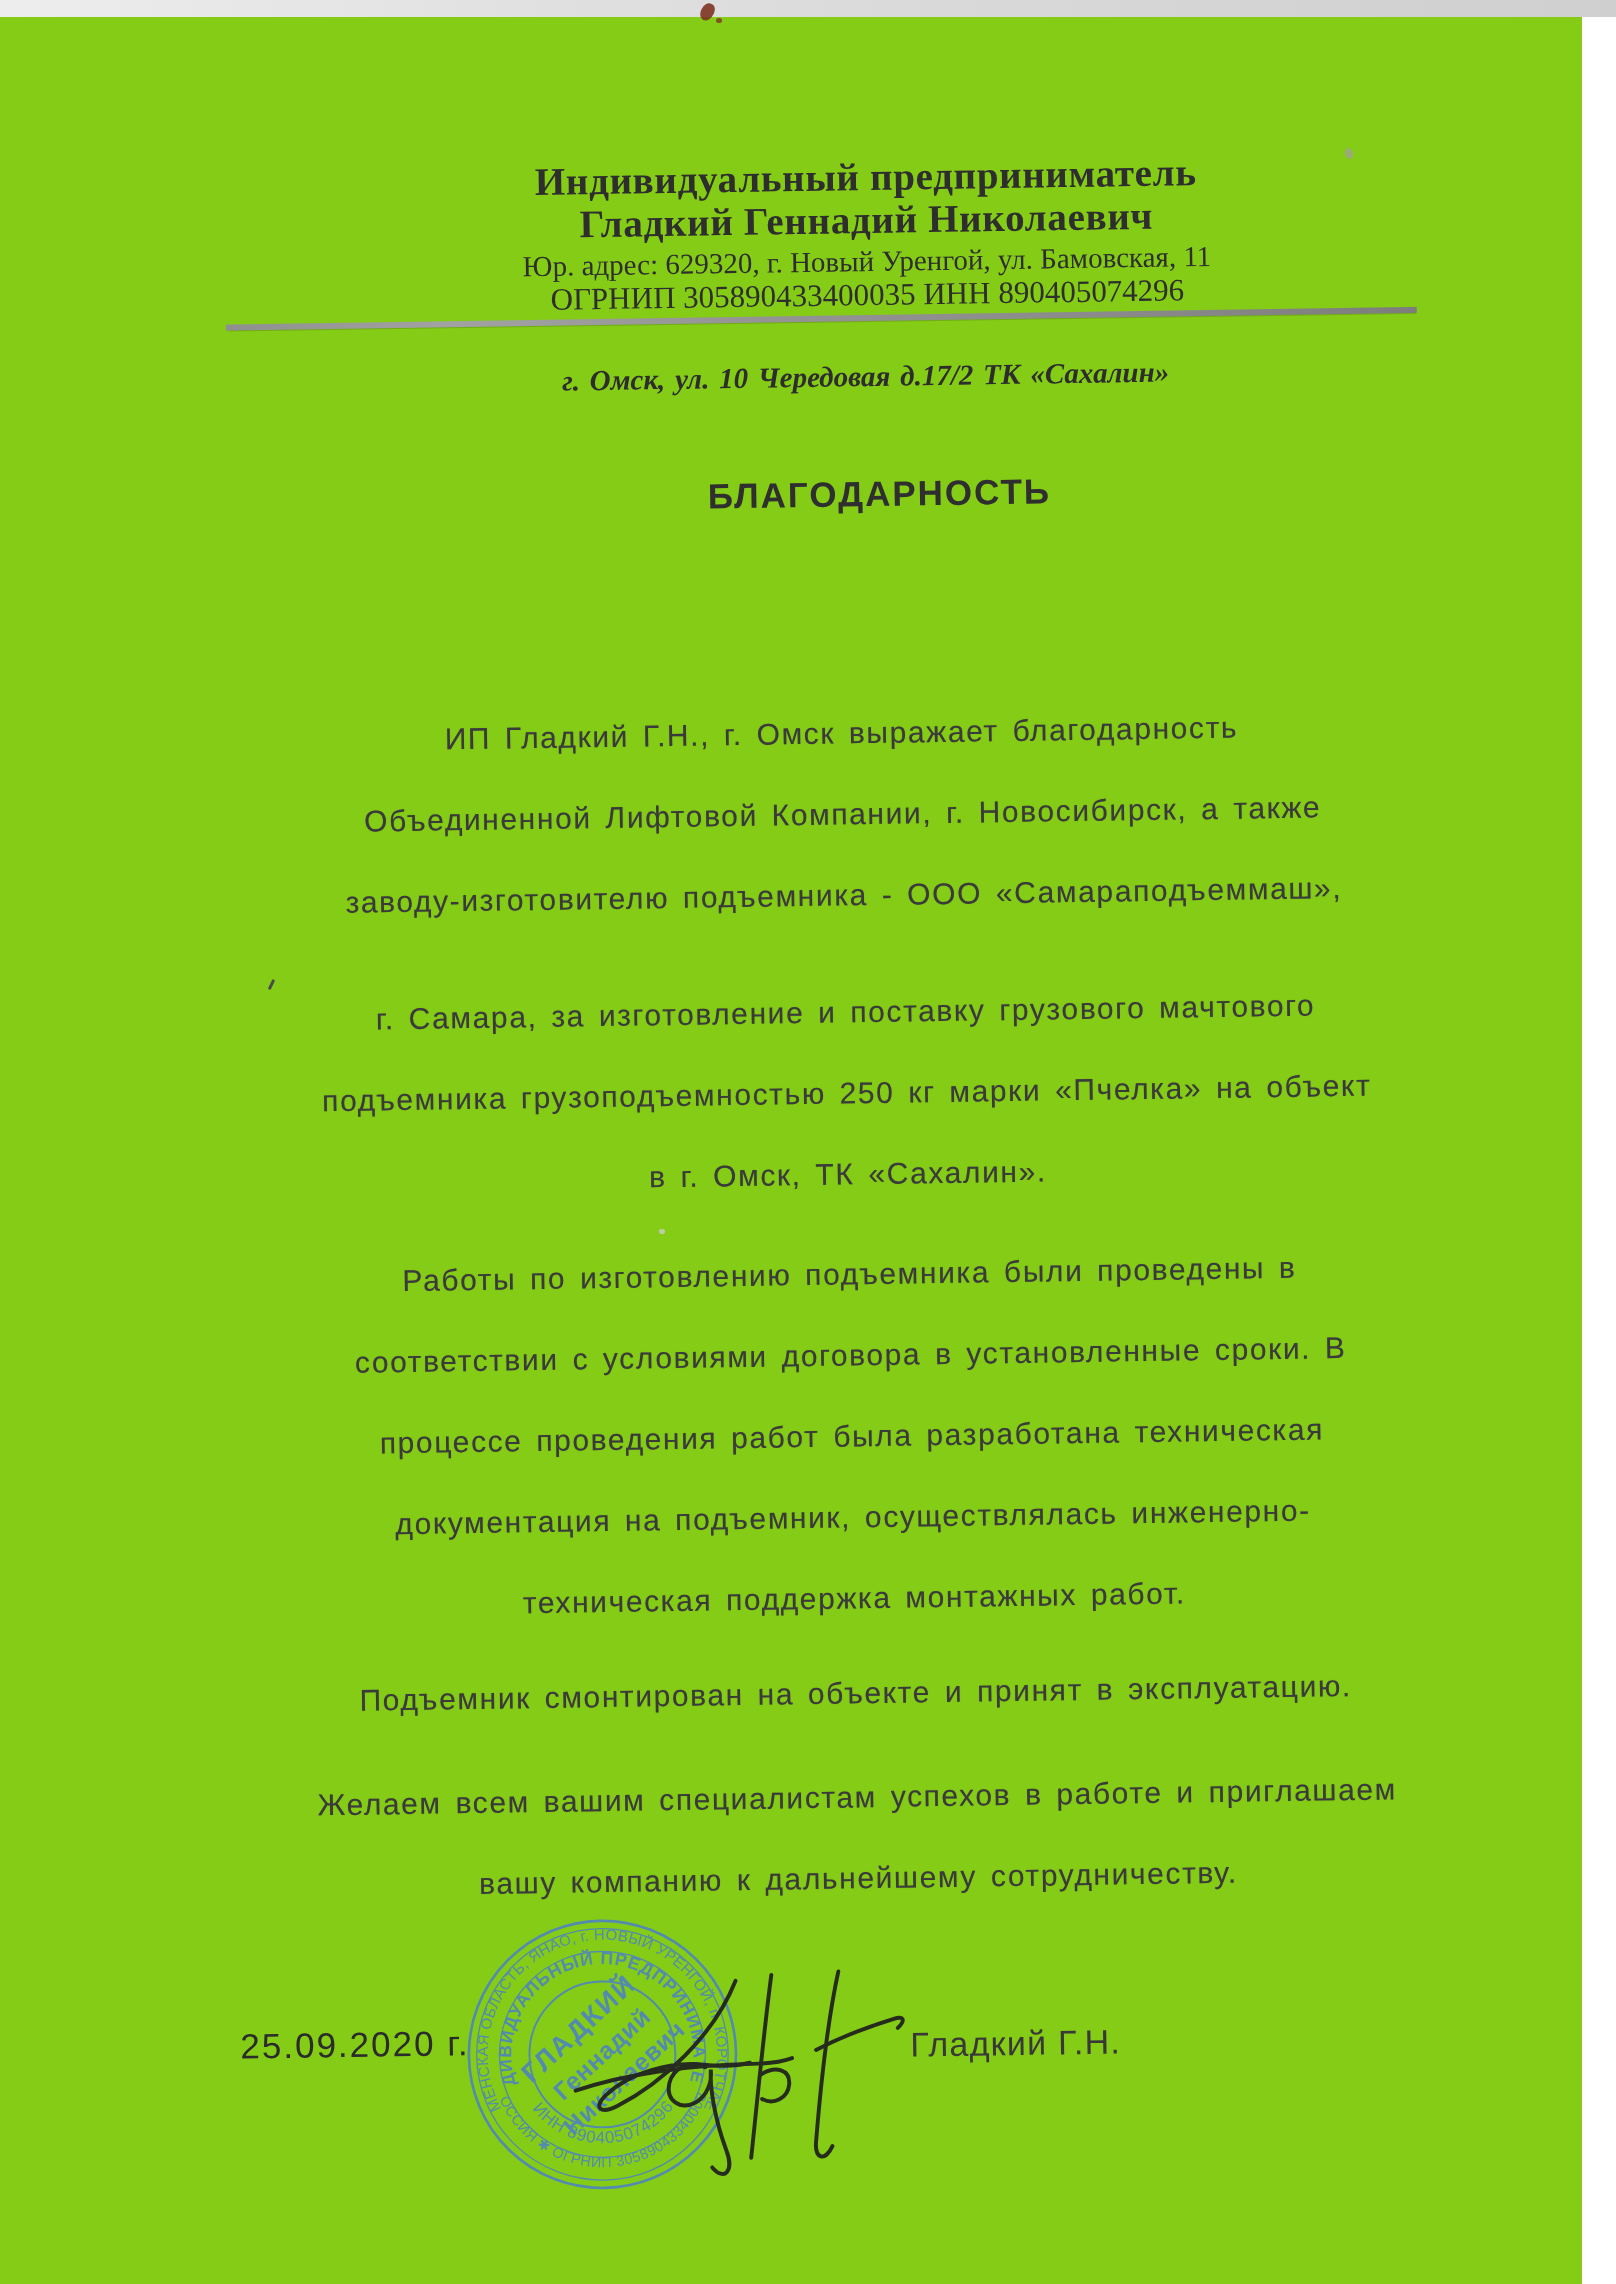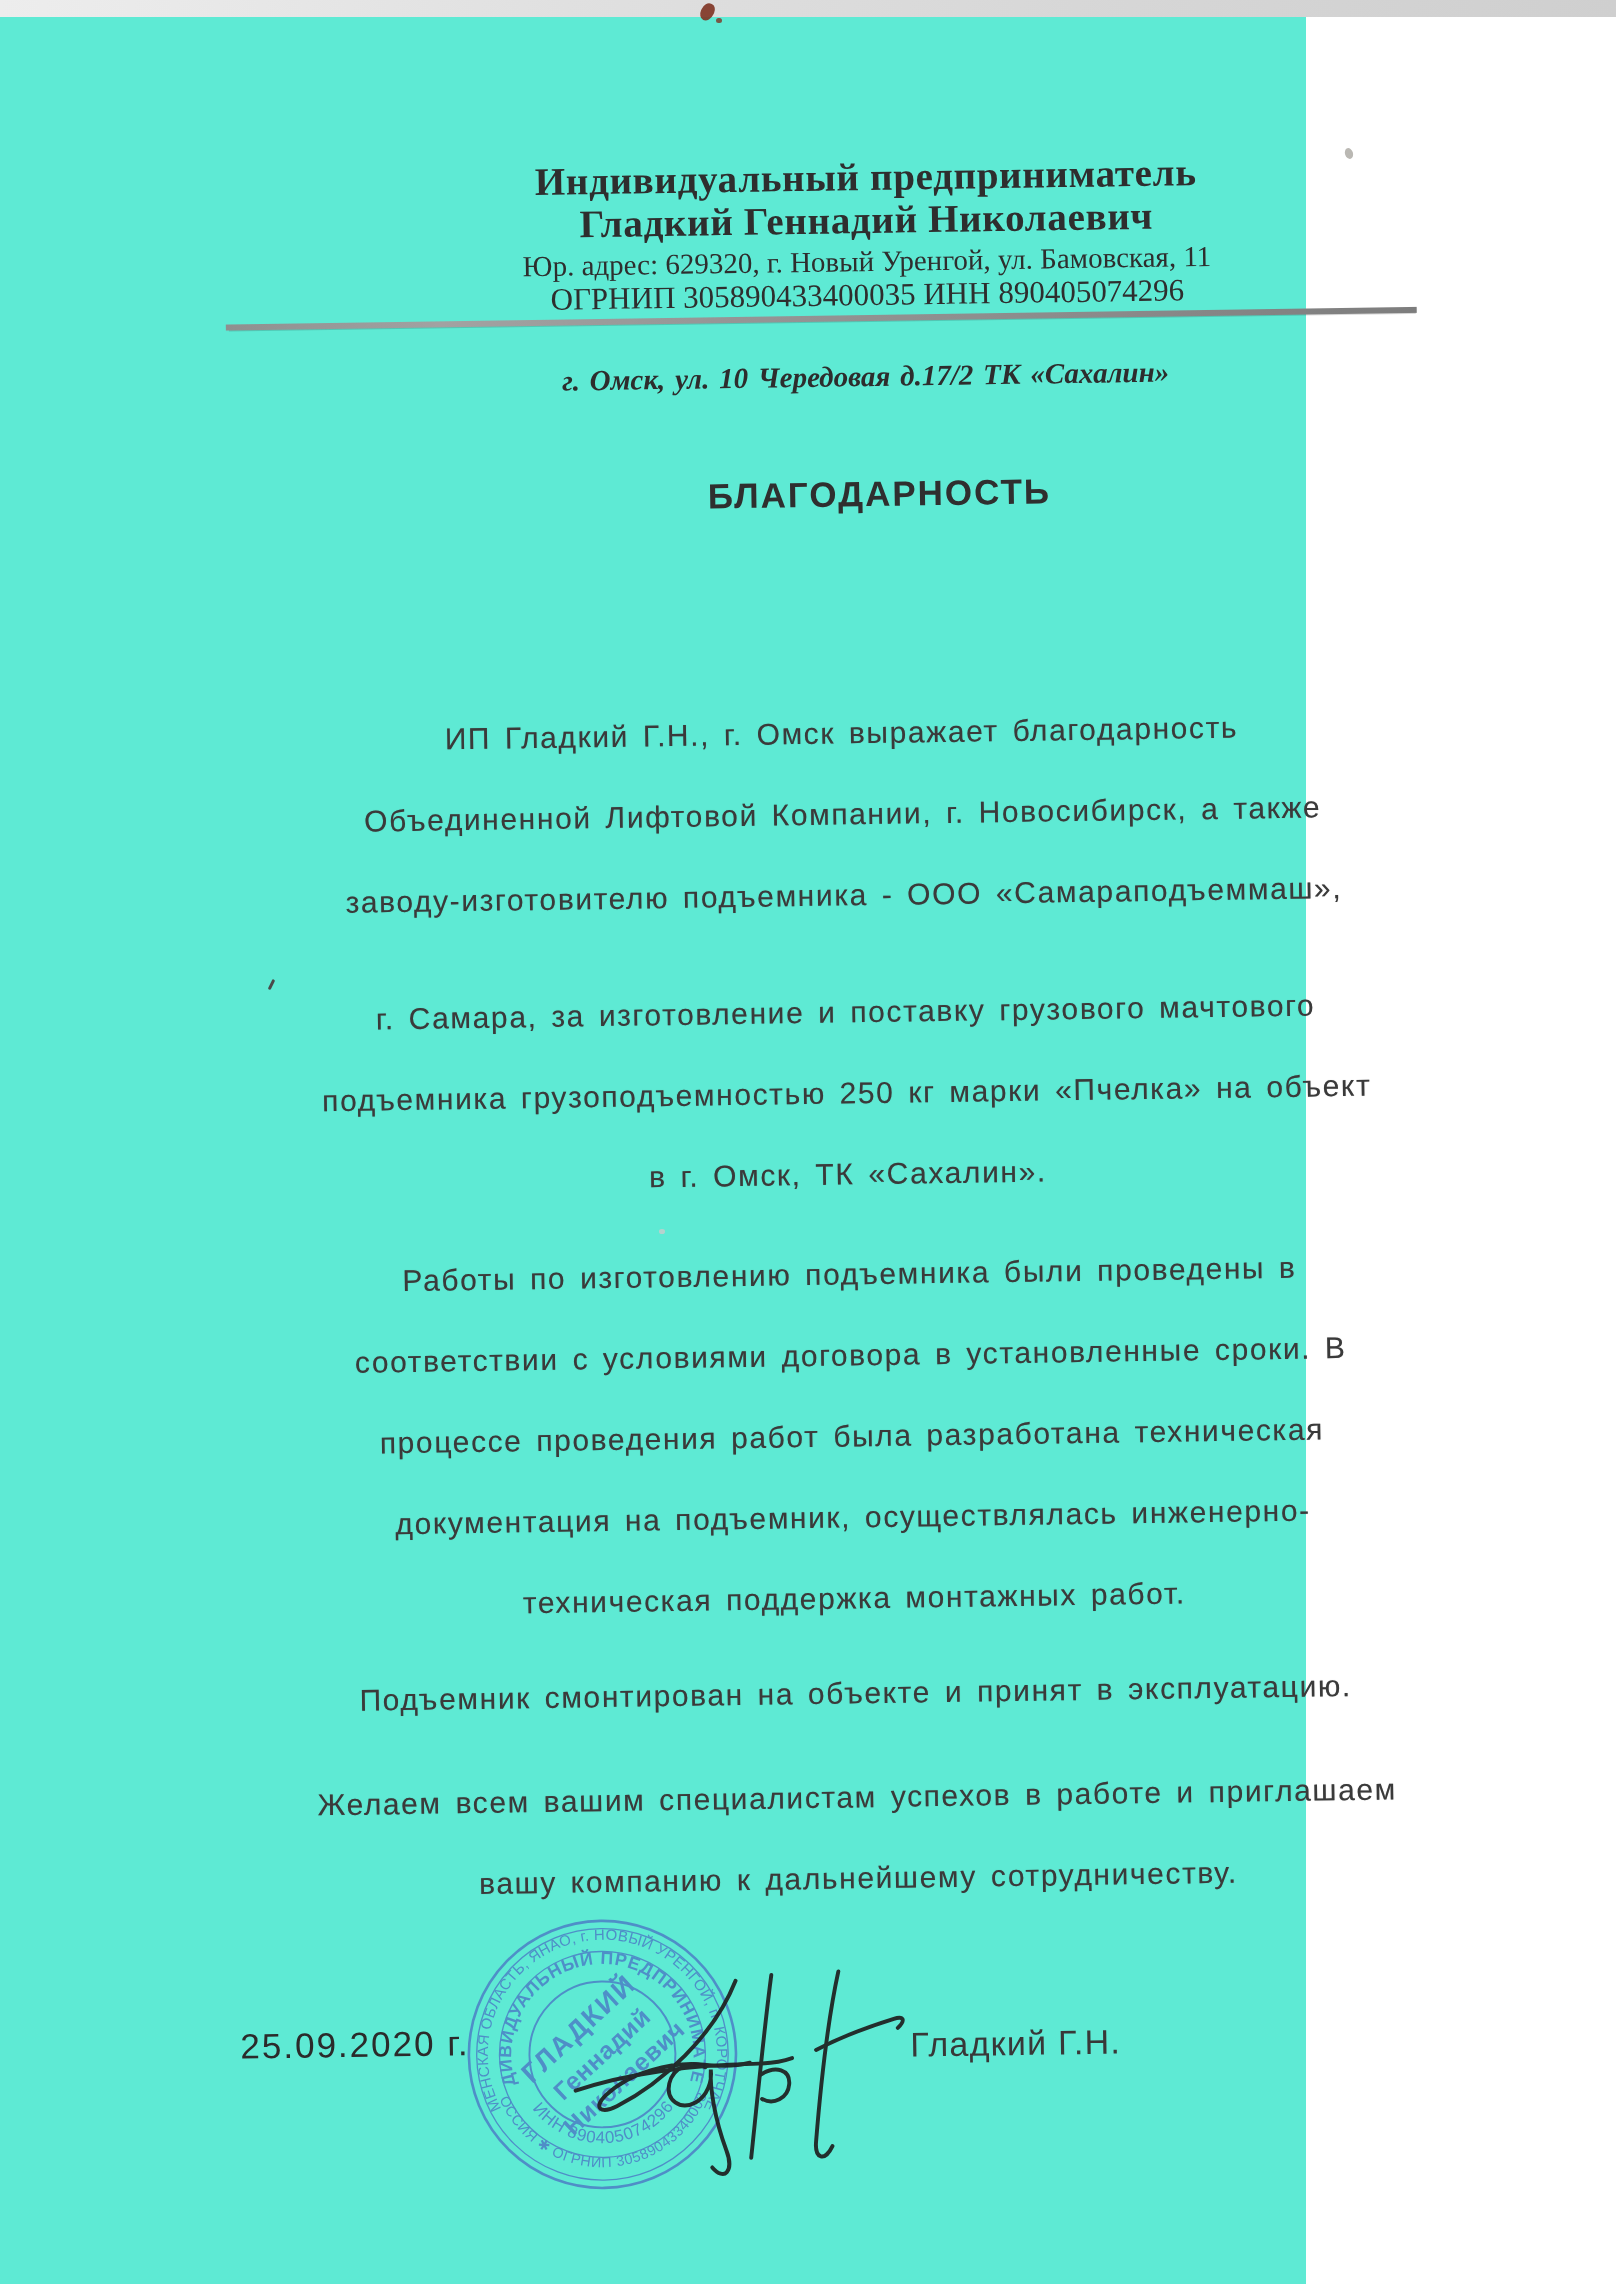--- a/index.html
+++ b/index.html
@@ -6,23 +6,23 @@
     margin: 0;
     padding: 0;
     background: #ffffff;
     width: 1617px;
     height: 2284px;
     overflow: hidden;
     font-family: "Liberation Sans", sans-serif;
   }
   .page {
     position: relative;
-    width: 1306px;
+    width: 1582px;
     height: 2284px;
-    background: #5eead4;
+    background: #84cc16;
   }
   
   .scan-band {
     position: absolute;
     top: 0; left: 0;
     width: 1617px; height: 17px;
     background: linear-gradient(90deg, #ededed 0%, #e0e0e0 35%, #d6d6d6 70%, #cfcfcf 100%);
     filter: blur(0.7px);
   }
   .artifact { position: absolute; }

